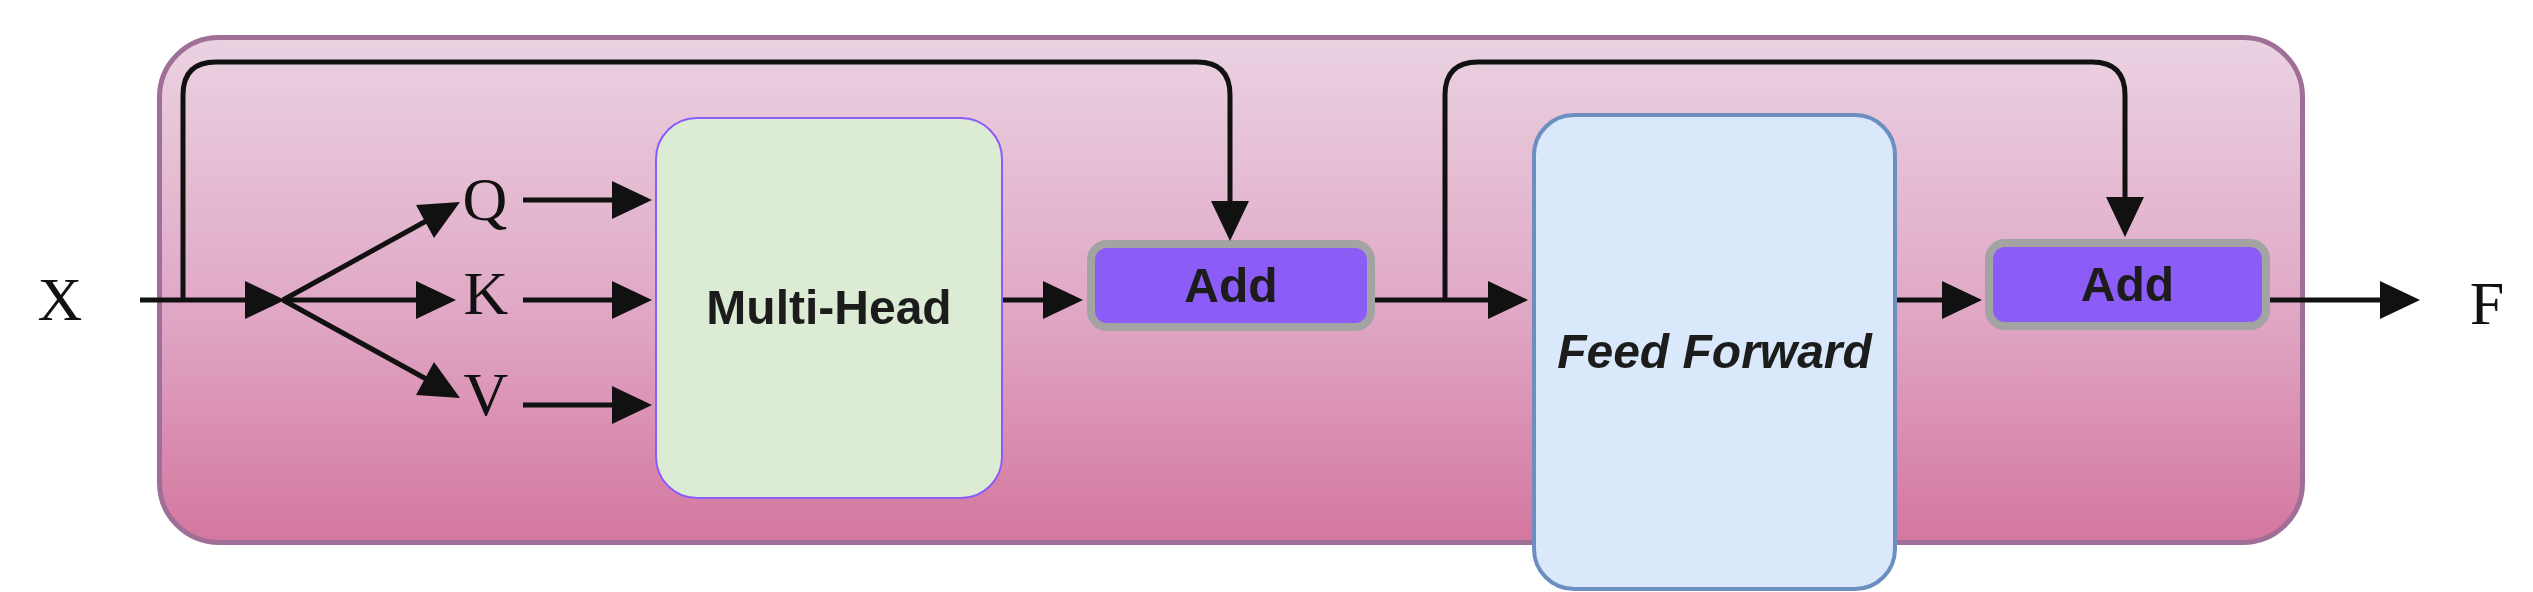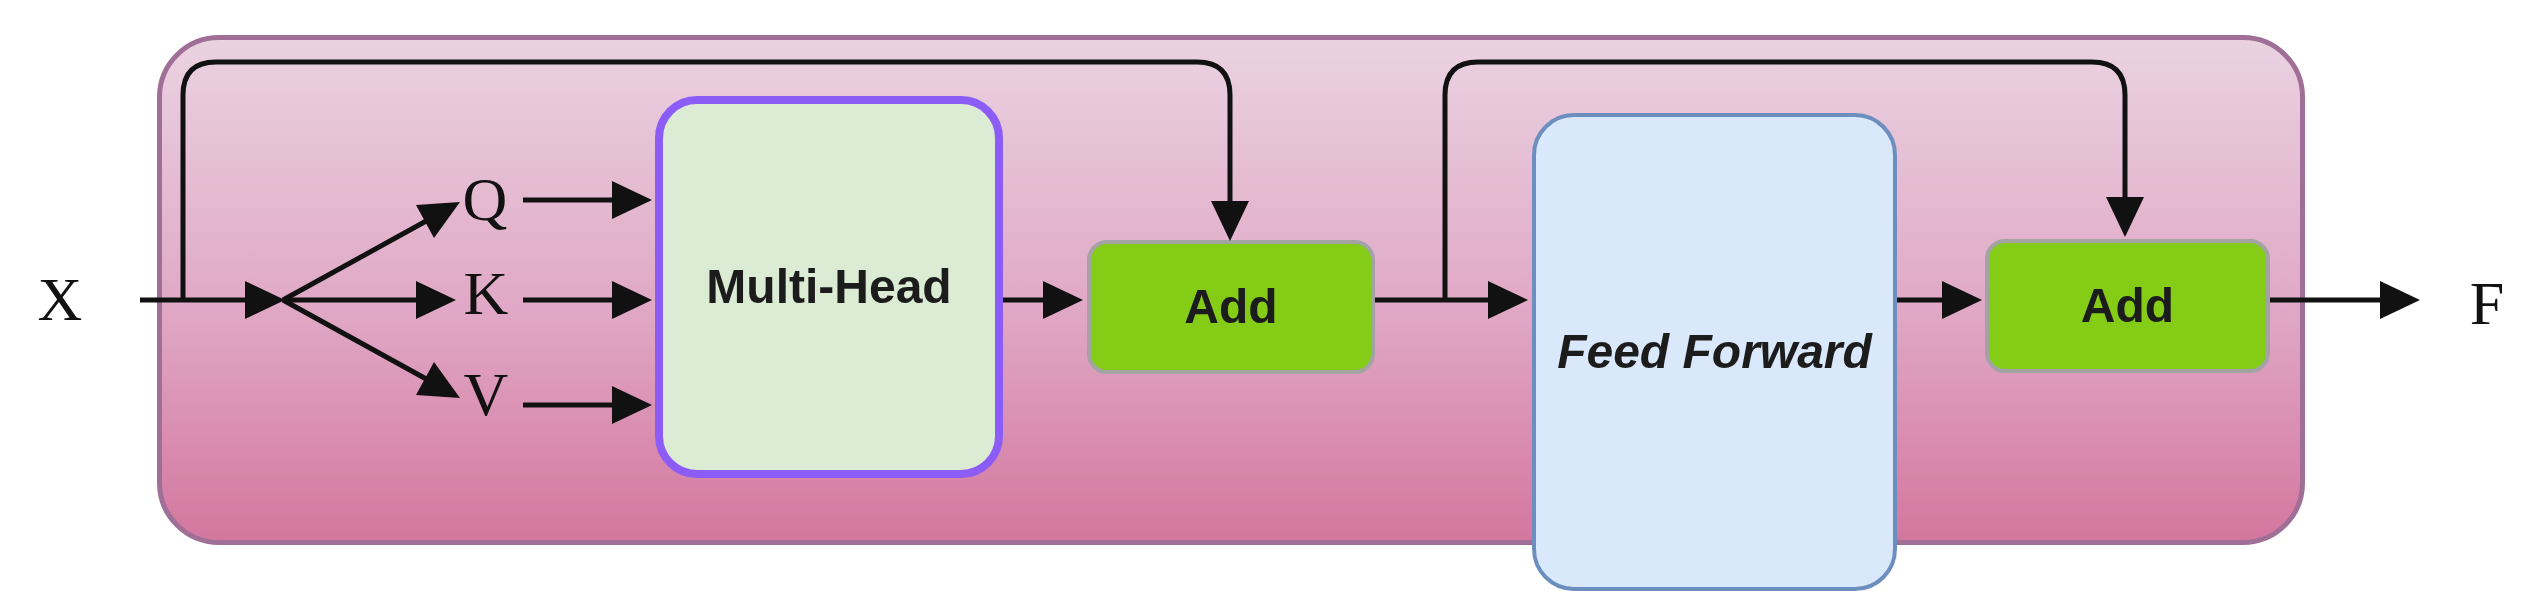--- a/index.html
+++ b/index.html
@@ -11,30 +11,30 @@
     position:absolute; left:157px; top:35px; width:2148px; height:510px;
     box-sizing:border-box; border:5px solid #a06f97; border-radius:62px;
     background:linear-gradient(180deg, #ead2e1 0%, #e0a7c5 55%, #d4779f 100%);
   }
   .box {
     position:absolute; box-sizing:border-box;
     display:flex; align-items:center; justify-content:center; text-align:center;
     color:#1c1c1c; font-weight:bold; font-size:48px; line-height:64px;
   }
   .box-green {
-    left:655px; top:96px; width:348px; height:382px;
-    background:#dcecd4; border:8px solid #8b5cf6; border-radius:42px;
+    left:655px; top:117px; width:348px; height:382px;
+    background:#dcecd4; border:2px solid #8b5cf6; border-radius:42px;
   }
   .box-blue {
     left:1532px; top:113px; width:365px; height:478px;
     background:#d9e8fb; border:4px solid #6d8fc0; border-radius:42px;font-style:italic;
   }
   .box-add {
-    width:288px; height:134px;
-    background:#84cc16; border:4px solid #a3a3a3; border-radius:20px;
+    width:288px; height:91px;
+    background:#8b5cf6; border:8px solid #a3a3a3; border-radius:20px;
   }
   .box-add1 { left:1087px; top:240px; }
   .box-add2 { left:1985px; top:239px; width:285px; }
   .label {
     position:absolute; transform:translate(-50%,-50%);
     font-family:"Liberation Serif", serif; font-size:62px; color:#111111;
     white-space:nowrap;
   }
   .label-x { left:60px;   top:299px; }
   .label-q { left:485px;  top:199px; }

